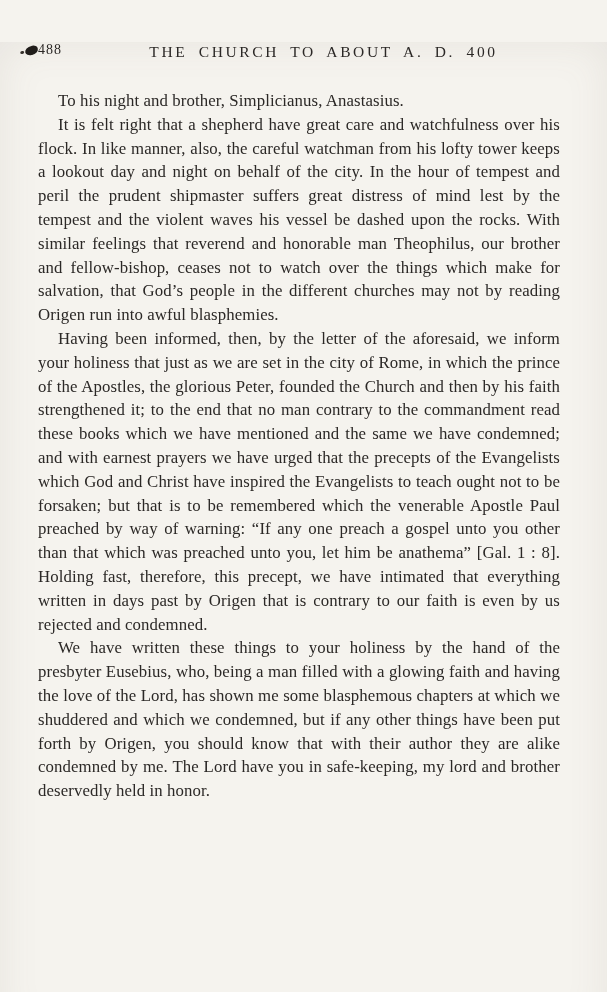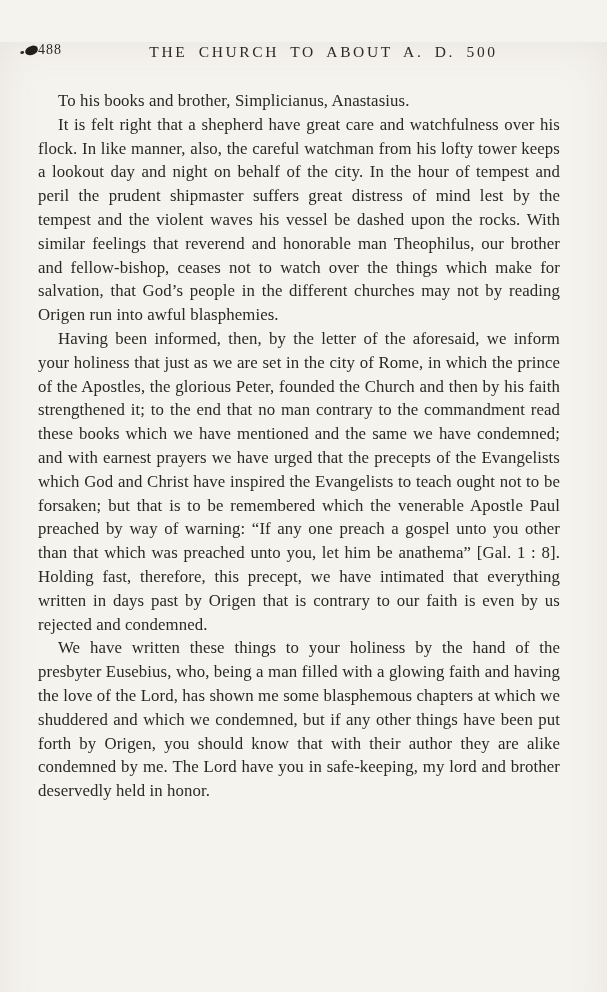--- a/index.html
+++ b/index.html
@@ -77,23 +77,23 @@
 </style>
 </head>
 <body>
 
 <div class="page">
 
   <div class="smudge"></div>
 
   <div class="header">
     <span class="page-num">488</span>
-    <span class="running-title">THE CHURCH TO ABOUT A. D. 500</span>
+    <span class="running-title">THE CHURCH TO ABOUT A. D. 400</span>
   </div>
 
   <div class="textblock">
-    <p>To his books and brother, Simplicianus, Anastasius.</p>
+    <p>To his night and brother, Simplicianus, Anastasius.</p>
     <p>It is felt right that a shepherd have great care and watchfulness over his flock.  In like manner, also, the careful watchman from his lofty tower keeps a lookout day and night on behalf of the city.  In the hour of tempest and peril the prudent shipmaster suffers great distress of mind lest by the tempest and the violent waves his vessel be dashed upon the rocks.  With similar feelings that reverend and honorable man Theophilus, our brother and fellow-bishop, ceases not to watch over the things which make for salvation, that God’s people in the different churches may not by reading Origen run into awful blasphemies.</p>
     <p>Having been informed, then, by the letter of the aforesaid, we inform your holiness that just as we are set in the city of Rome, in which the prince of the Apostles, the glorious Peter, founded the Church and then by his faith strengthened it; to the end that no man contrary to the commandment read these books which we have mentioned and the same we have condemned; and with earnest prayers we have urged that the precepts of the Evangelists which God and Christ have inspired the Evangelists to teach ought not to be forsaken; but that is to be remembered which the venerable Apostle Paul preached by way of warning: “If any one preach a gospel unto you other than that which was preached unto you, let him be anathema” [Gal. 1 : 8].  Holding fast, therefore, this precept, we have intimated that everything written in days past by Origen that is contrary to our faith is even by us rejected and condemned.</p>
     <p>We have written these things to your holiness by the hand of the presbyter Eusebius, who, being a man filled with a glowing faith and having the love of the Lord, has shown me some blasphemous chapters at which we shuddered and which we condemned, but if any other things have been put forth by Origen, you should know that with their author they are alike condemned by me.  The Lord have you in safe-keeping, my lord and brother deservedly held in honor.</p>
   </div>
 
 </div>
 
 </body></html>

